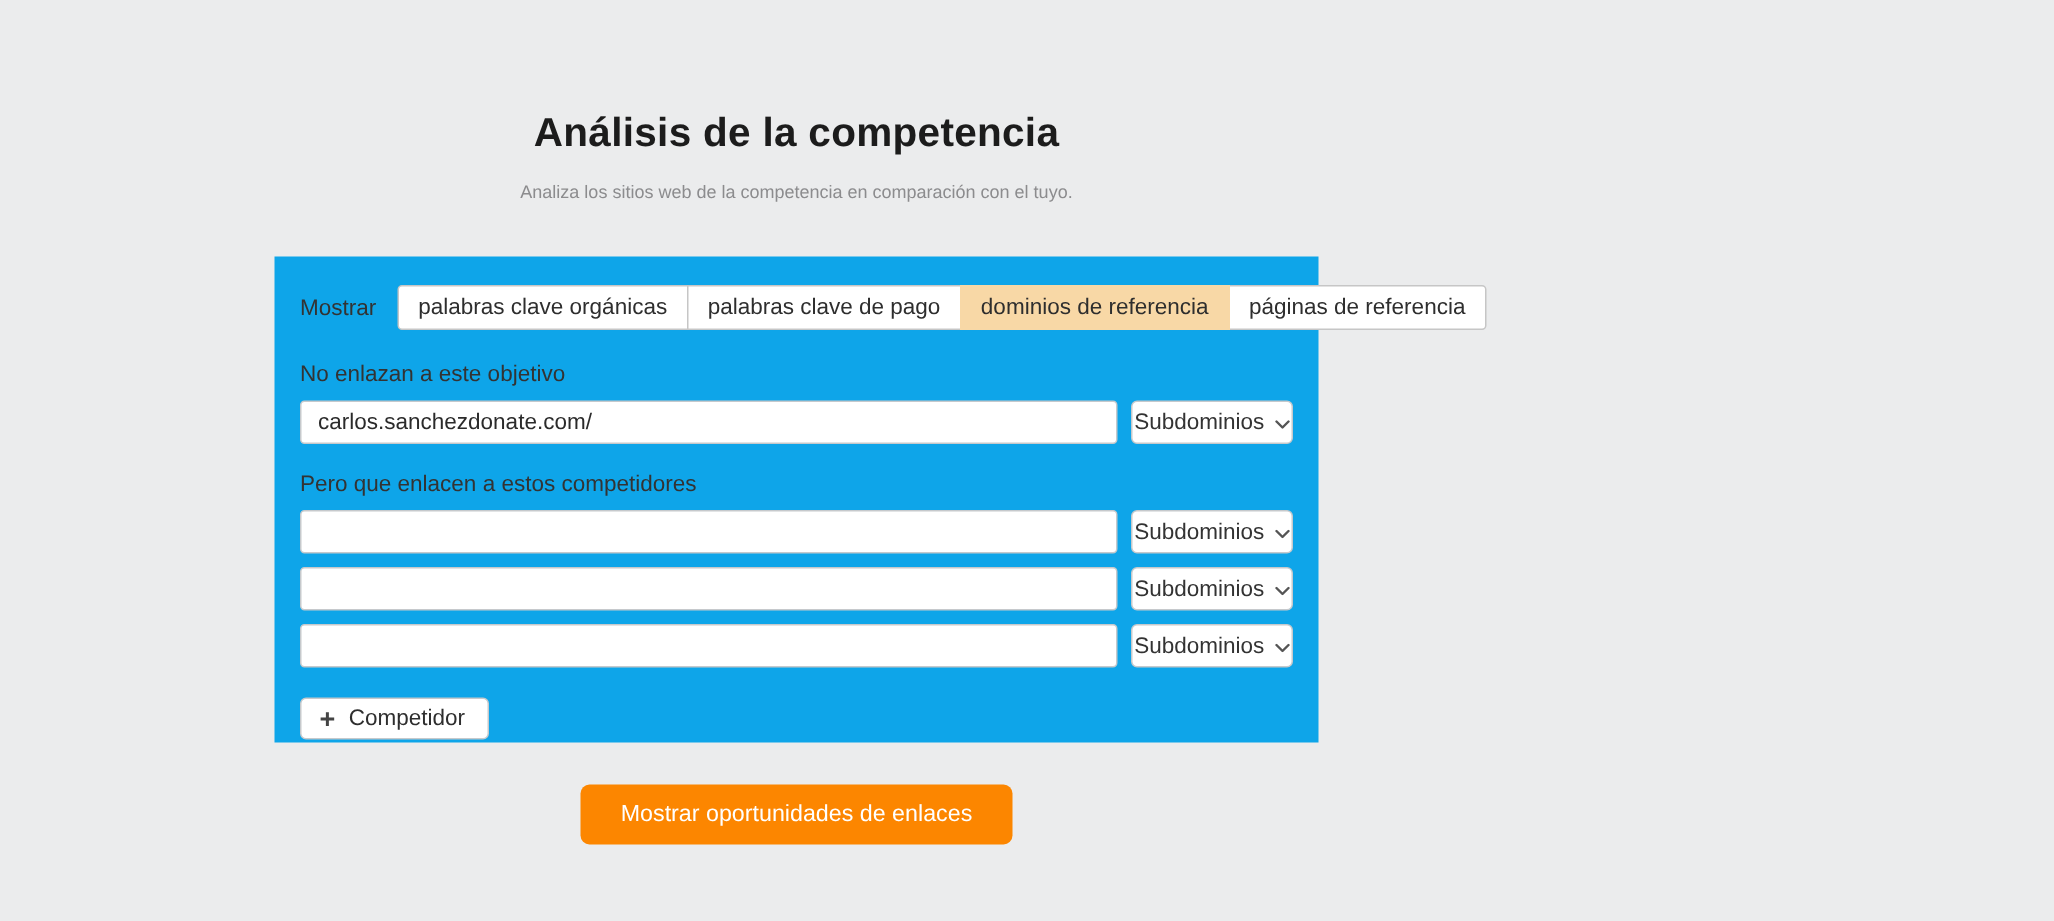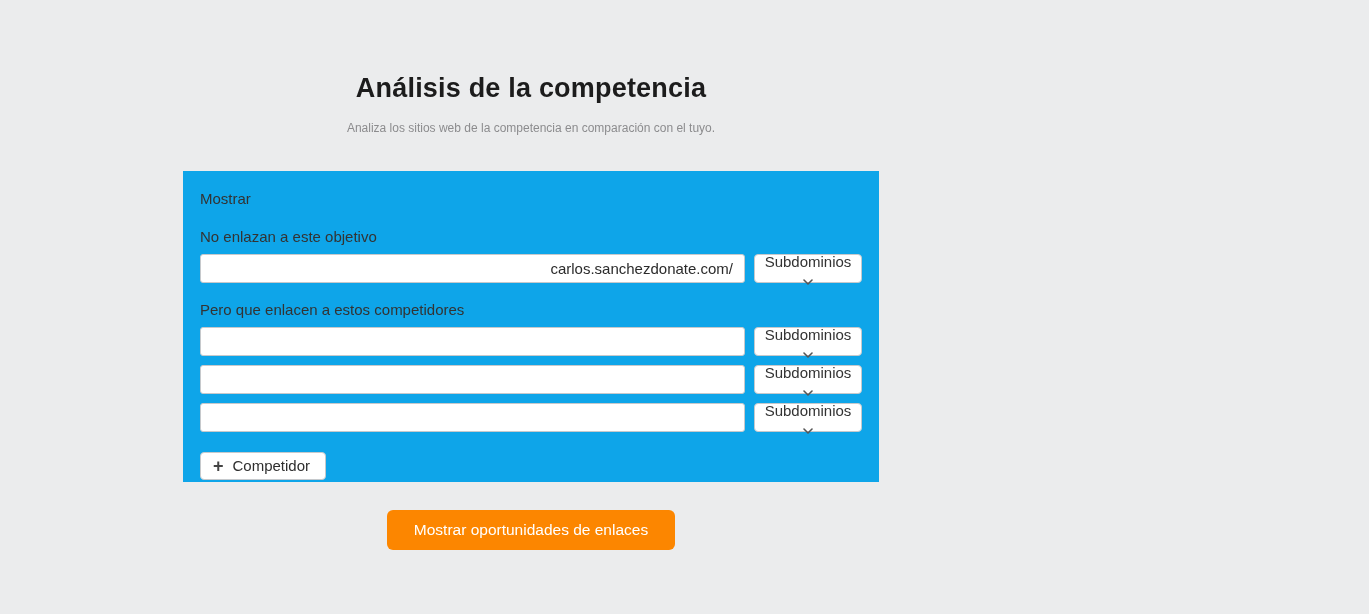--- a/index.html
+++ b/index.html
@@ -83,38 +83,36 @@
     width: 668px;
     height: 29px;
     border: 1px solid #c6c9cc;
     border-radius: 3px;
     padding: 0 11px;
     font-size: 15px;
     color: #2b2b2b;
     font-family: "Liberation Sans", sans-serif;
     outline: none;
     background: #fff;
-    text-align: right;
   }
   .scope-btn {
     margin-left: 9px;
     height: 29px;
     width: 133px;
     background: #ffffff;
     border: 1px solid #c6c9cc;
     border-radius: 4px;
     font-size: 15px;
     color: #333;
     display: inline-flex;
     align-items: center;
     justify-content: center;
     gap: 7px;
     cursor: pointer;
     font-family: "Liberation Sans", sans-serif;
-    flex-direction: column;
   }
   .chevron {
     display: inline-flex;
     margin-top: 2px;
   }
   
   .add-btn {
     margin-top: 11px;
     display: inline-flex;
     align-items: center;
@@ -155,20 +153,26 @@
 <body>
 
 <div class="content">
   <h1 class="page-title">Análisis de la competencia</h1>
   <div class="page-subtitle">Analiza los sitios web de la competencia en comparación con el tuyo.</div>
 
   <div class="card">
 
     <div class="filter-row">
       <span class="filter-label">Mostrar</span>
+      <div class="tab-group">
+        <button class="tab">palabras clave orgánicas</button>
+        <button class="tab">palabras clave de pago</button>
+        <button class="tab selected">dominios de referencia</button>
+        <button class="tab">páginas de referencia</button>
+      </div>
     </div>
 
     <div class="field-label">No enlazan a este objetivo</div>
     <div class="input-row">
       <input class="domain-input" type="text" value="carlos.sanchezdonate.com/" style="">
       <button class="scope-btn">
         <span>Subdominios</span>
         <span class="chevron">
           <svg width="10" height="6" viewBox="0 0 10 6">
               <polyline points="1,1 5,5 9,1" fill="none" stroke="#555" stroke-width="1.6" stroke-linecap="round" stroke-linejoin="round"></polyline>

